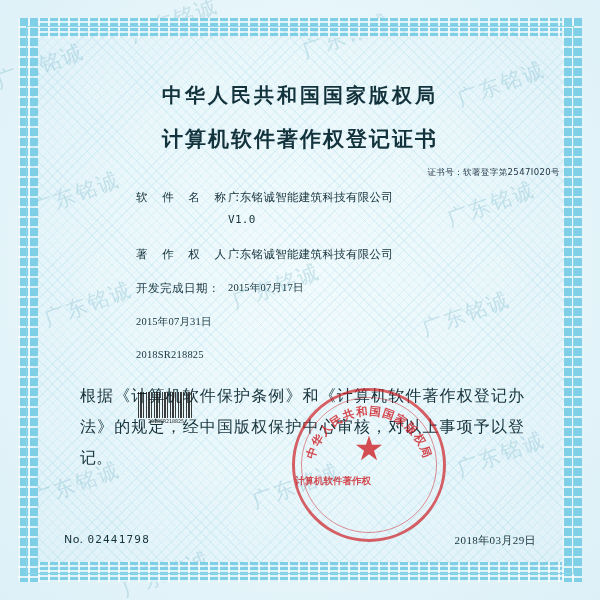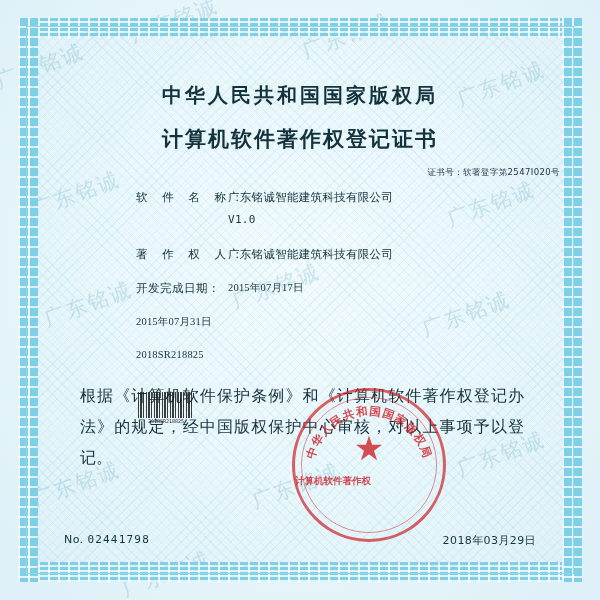--- a/index.html
+++ b/index.html
@@ -256,20 +256,21 @@
   }
   .footer-no {
     letter-spacing: 0.4px;
   }
   .footer-no .num {
     font-family: "DejaVu Sans Mono", "Liberation Mono", monospace;
     letter-spacing: 1.2px;
   }
   .footer-date {
     letter-spacing: 0.4px;
+    font-family: Liberation Serif, serif;
   }
 </style>
 </head>
 <body>
 
 <div id="cert">
 
   <div class="page-bg"></div>
 
   <div class="watermarks">

